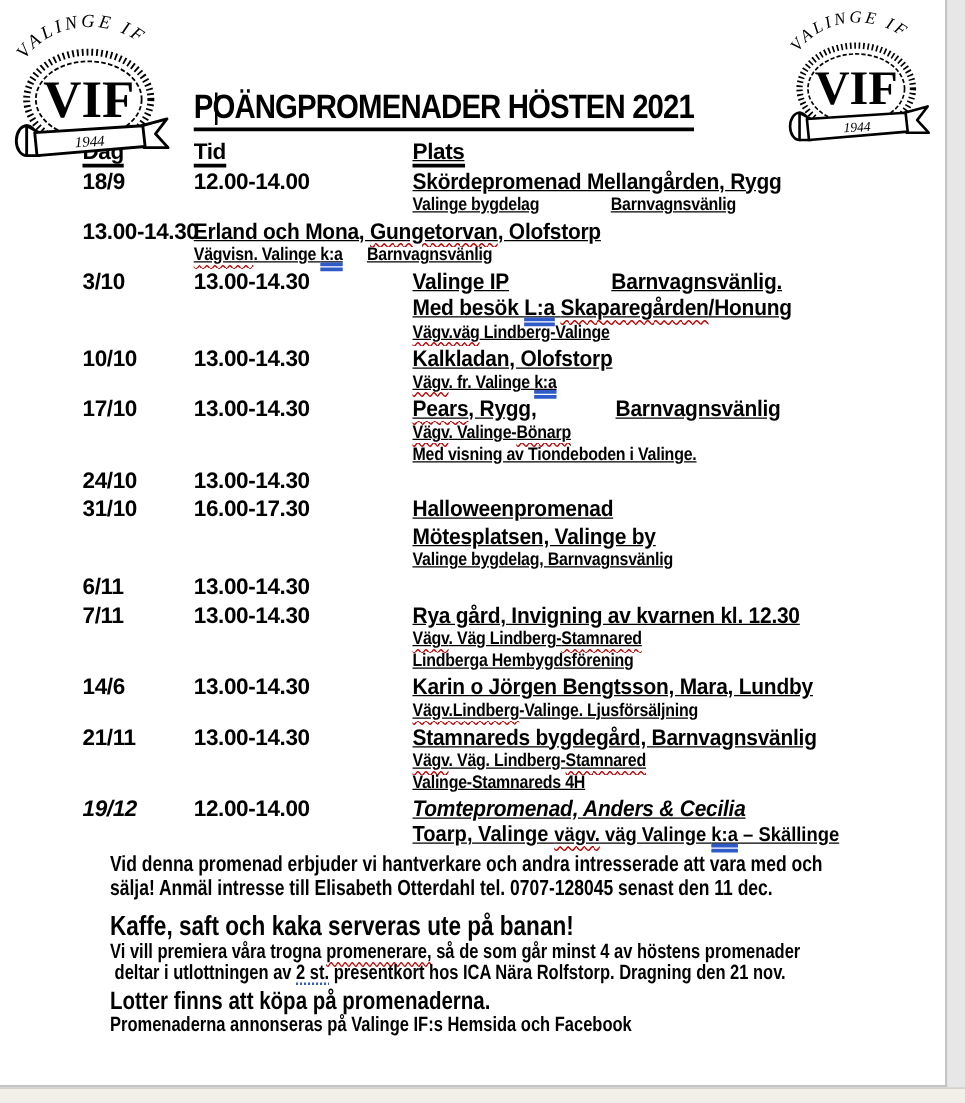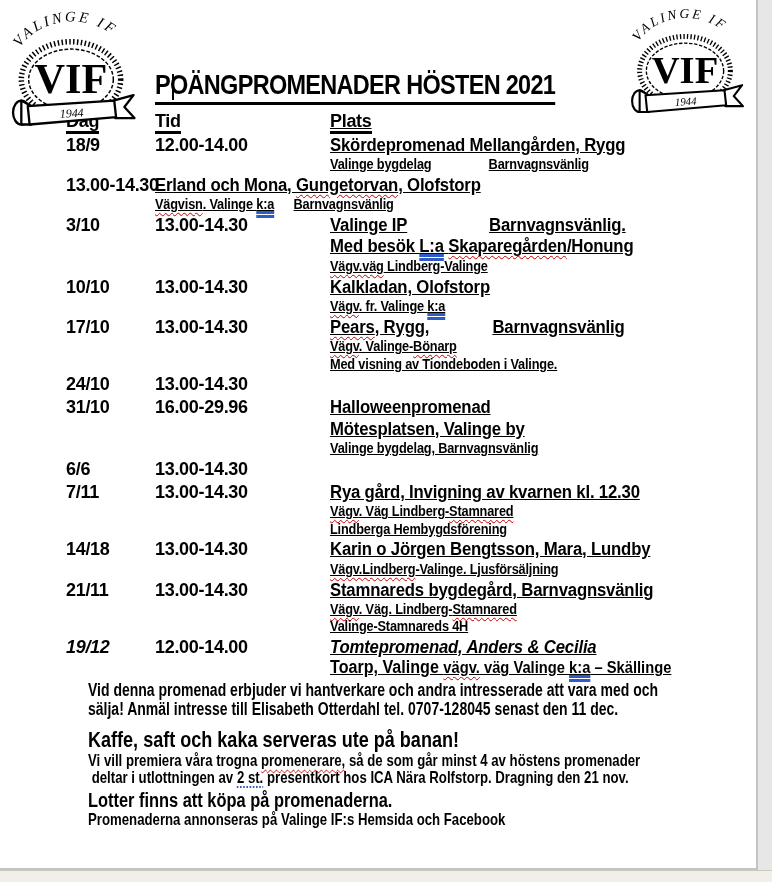--- a/index.html
+++ b/index.html
@@ -135,42 +135,42 @@
           <div class="line small"><span class="mark-spell">Vägv</span><span class="">. Valinge-</span><span class="mark-spell">Bönarp</span></div>
           <div class="line small"><span class="">Med visning av Tiondeboden i Valinge.</span></div>
         </div>
       </div>
       <div class="row">
         <div class="cell-dag">24/10</div>
         <div class="cell-tid">13.00-14.30</div>
       </div>
       <div class="row">
         <div class="cell-dag">31/10</div>
-        <div class="cell-tid">16.00-29.96</div>
+        <div class="cell-tid">16.00-17.30</div>
         <div class="cell-plats">
           <div class="line big"><span class="">Halloweenpromenad</span></div>
           <div class="line big"><span class="">Mötesplatsen, Valinge by</span></div>
           <div class="line small"><span class="">Valinge bygdelag, Barnvagnsvänlig</span></div>
         </div>
       </div>
       <div class="row">
-        <div class="cell-dag">6/6</div>
+        <div class="cell-dag">6/11</div>
         <div class="cell-tid">13.00-14.30</div>
       </div>
       <div class="row">
         <div class="cell-dag">7/11</div>
         <div class="cell-tid">13.00-14.30</div>
         <div class="cell-plats">
           <div class="line big"><span class="">Rya gård, Invigning av kvarnen kl. 12.30</span></div>
           <div class="line small"><span class="mark-spell">Vägv</span><span class="">. Väg Lindberg-</span><span class="mark-spell">Stamnared</span></div>
           <div class="line small"><span class="">Lindberga Hembygdsförening</span></div>
         </div>
       </div>
       <div class="row">
-        <div class="cell-dag">14/18</div>
+        <div class="cell-dag">14/6</div>
         <div class="cell-tid">13.00-14.30</div>
         <div class="cell-plats">
           <div class="line big"><span class="">Karin o Jörgen Bengtsson, Mara, Lundby</span></div>
           <div class="line small"><span class="mark-spell">Vägv.Lindberg</span><span class="">-Valinge. Ljusförsäljning</span></div>
         </div>
       </div>
       <div class="row">
         <div class="cell-dag">21/11</div>
         <div class="cell-tid">13.00-14.30</div>
         <div class="cell-plats">

